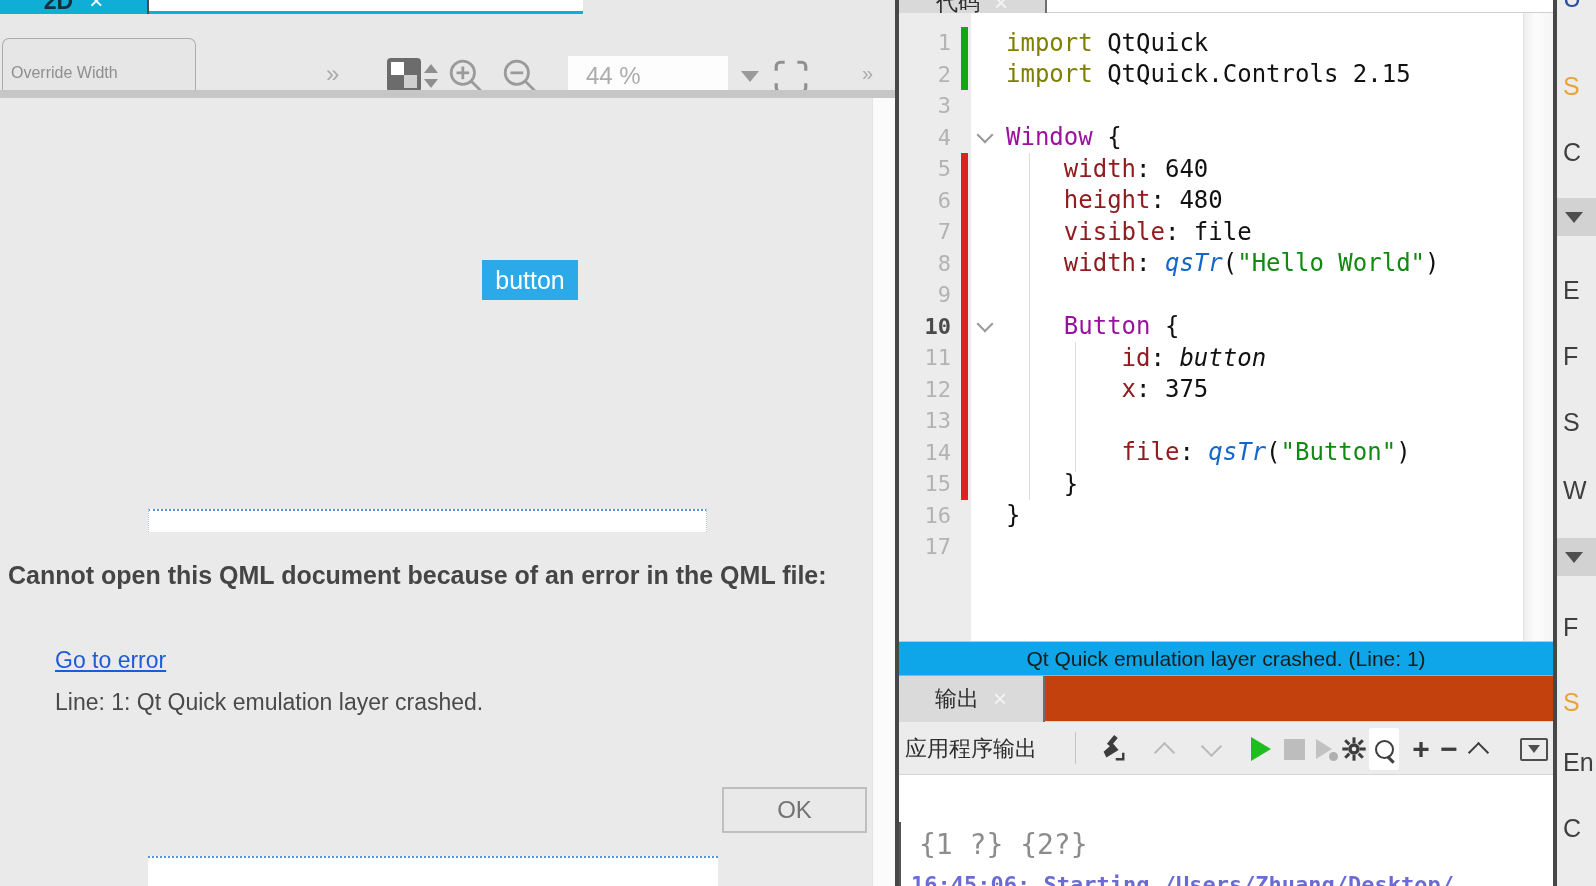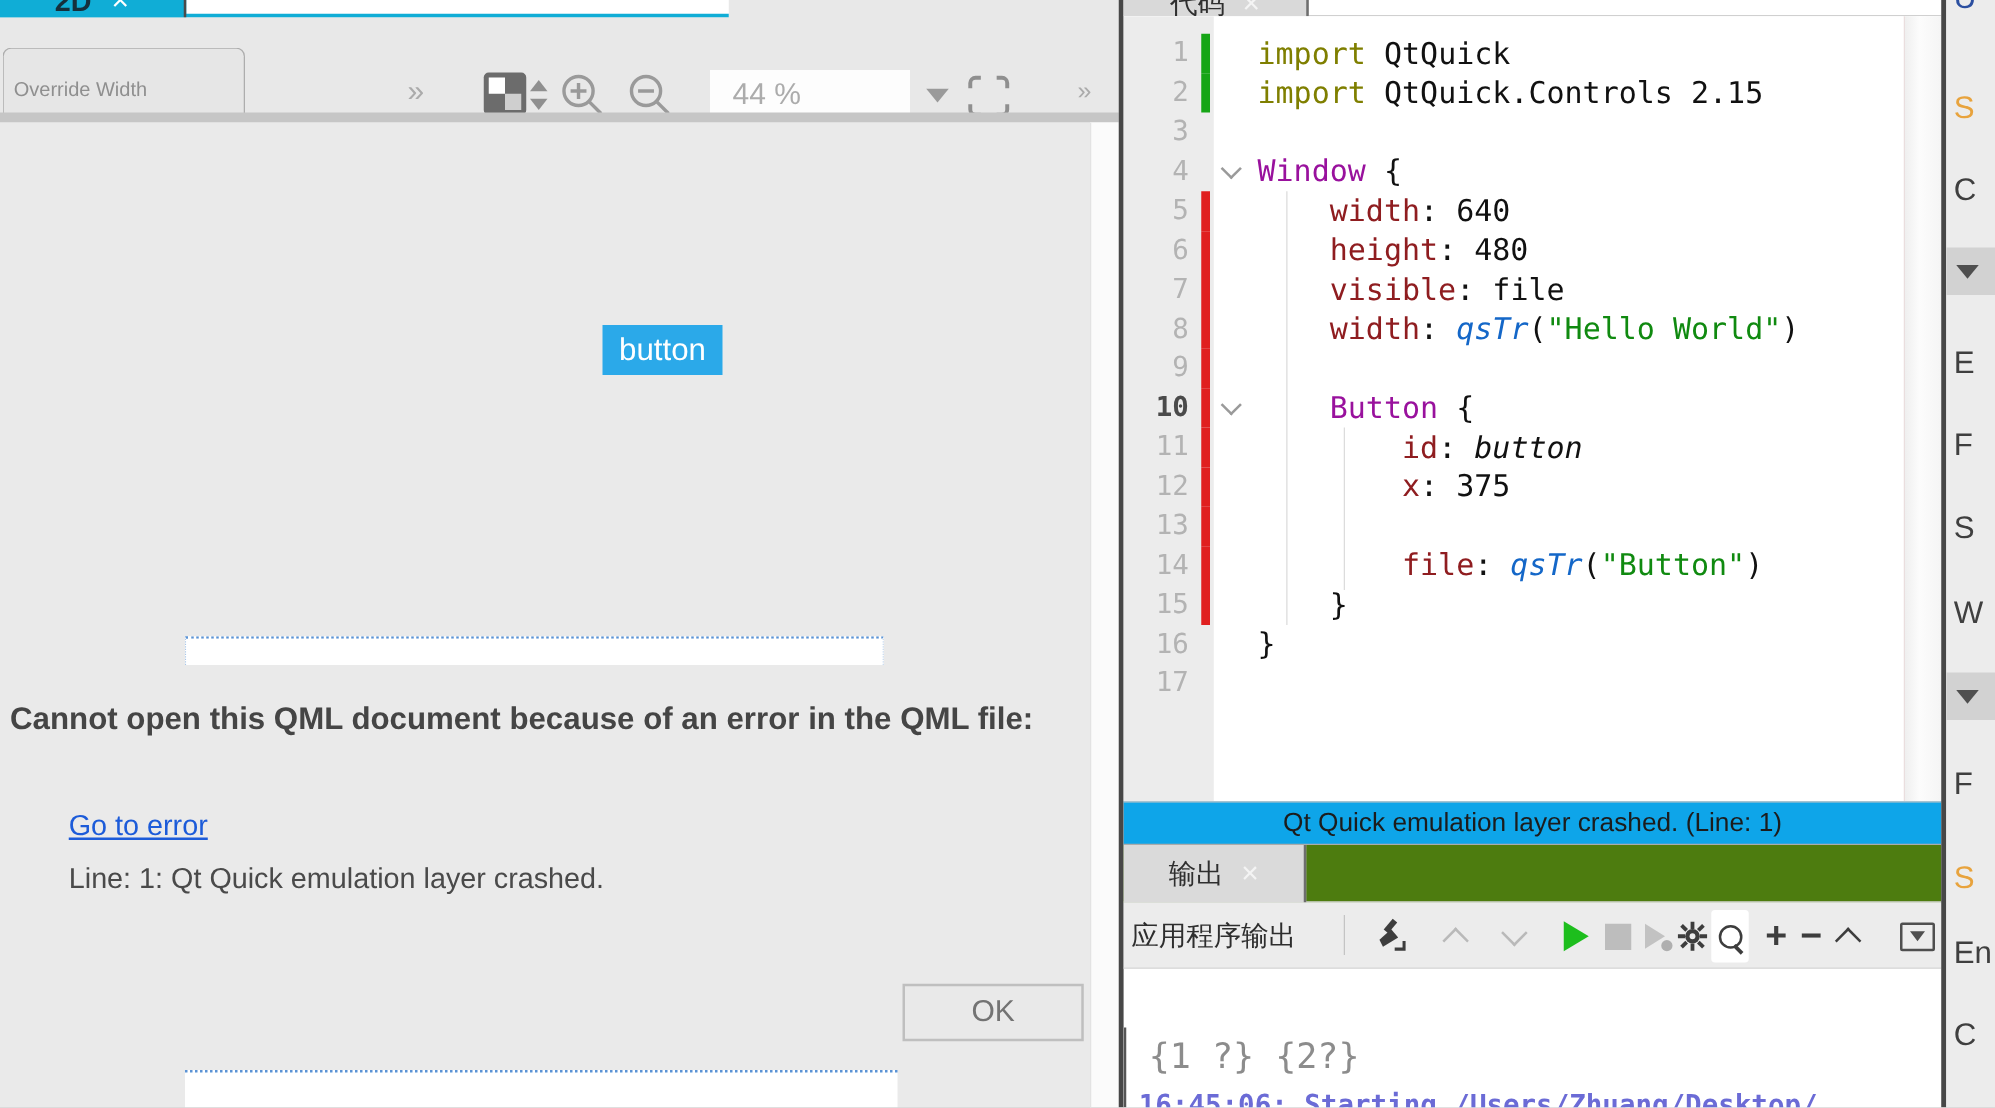--- a/index.html
+++ b/index.html
@@ -64,21 +64,21 @@
   .c-prop{color:#8F1D20;}
   .c-fn{color:#1467C8;font-style:italic;}
   .c-str{color:#108A10;}
   .c-plain{color:#111;}
   .c-italic{color:#111;font-style:italic;}
   .indent-guide{position:absolute;width:1px;background:#DCDCDC;}
   .ig1{left:130px;top:140px;height:347px;}
   .ig2{left:176px;top:329px;height:130px;}
   .cp-scrollstrip{position:absolute;left:624px;top:13px;width:30px;height:628px;background:#F7F7F7;border-left:1px solid #EADEDE;box-sizing:border-box;background:linear-gradient(to right,#EFEFEF,#FCFCFC 40%,#F5F5F5);}
   .statusbar{position:absolute;left:0;top:641px;width:654px;height:35px;background:#0ea5e9;border-top:1px solid #C6C6C6;border-bottom:1px solid #ABABAB;box-sizing:border-box;display:flex;align-items:center;justify-content:center;font-size:21px;color:#1C1C1C;}
-  .out-tabbar{position:absolute;left:0;top:676px;width:654px;height:46px;background:#4d7c0f;border-bottom:1px solid #D5D5D5;box-sizing:border-box;}
+  .out-tabbar{position:absolute;left:0;top:676px;width:654px;height:46px;background:#c2410c;border-bottom:1px solid #D5D5D5;box-sizing:border-box;}
   .tab-output{position:absolute;left:0;top:0;width:146px;height:46px;background:#DADADA;border-right:2px solid #6E6E6E;display:flex;align-items:center;justify-content:center;gap:14px;font-size:22px;color:#2F2F2F;box-sizing:border-box;}
   .out-toolbar{position:absolute;left:0;top:722px;width:654px;height:53px;background:#ECECEC;border-bottom:1px solid #D6D6D6;box-sizing:border-box;}
   .out-label{position:absolute;left:6px;top:12px;font-size:22px;color:#2E2E2E;}
   .vsep{position:absolute;left:176px;top:10px;width:1px;height:32px;background:#C4C4C4;}
   .oticon{position:absolute;top:10px;width:34px;height:34px;display:flex;align-items:center;justify-content:center;}
   .chev-ui{width:13px;height:13px;border-right:2.6px solid #B9B9B9;border-bottom:2.6px solid #B9B9B9;}
   .chev-up{transform:rotate(-135deg);margin-top:6px;}
   .chev-down{transform:rotate(45deg);margin-top:-6px;}
   .chev-dark{border-color:#3D3D3D;}
   .play-tri{width:0;height:0;border-left:20px solid #1DBE1D;border-top:12px solid transparent;border-bottom:12px solid transparent;}

